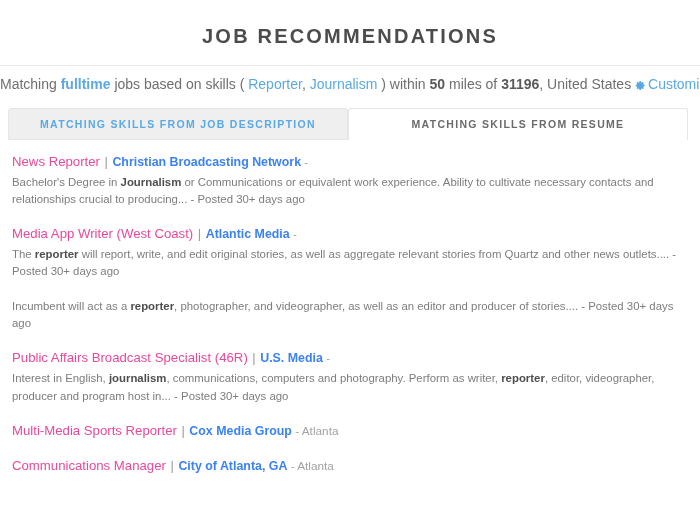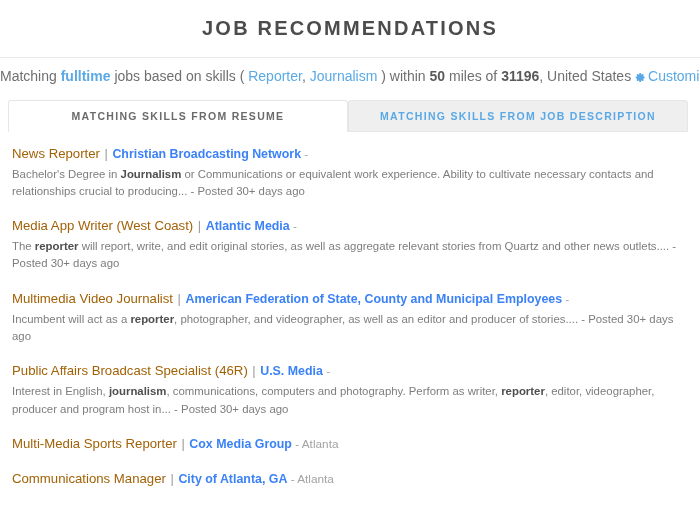--- a/index.html
+++ b/index.html
@@ -20,21 +20,21 @@
     background: #fff;
   }
 
   
   .page-title {
     text-align: center;
     font-size: 20px;
     font-weight: bold;
     letter-spacing: 2.2px;
     color: #4c4c4c;
-    padding: 16px 0 0 0;
+    padding: 24px 0 0 0;
     margin: 0;
     line-height: 1.2;
     font-family: "Liberation Sans", sans-serif;
   }
 
   .header-rule {
     height: 1px;
     background: #e9e9e9;
     margin: 17px 0 0 0;
     width: 100%;
@@ -110,21 +110,21 @@
   .job {
     margin-bottom: 17px;
   }
   .job-heading {
     font-size: 12.8px;
     line-height: 1.35;
     margin-bottom: 3px;
     color: #3a3a3a;
   }
   .job-title-link {
-    color: #a16207;
+    color: #ec4899;
     text-decoration: none;
     cursor: pointer;
     font-weight: normal;
     font-size: 13.2px;
   }
   .job-sep {
     color: #9a9a9a;
     padding: 0 1px;
   }
   .job-company {
@@ -166,39 +166,38 @@
     <span class="strong">31196</span><span class="plain">, United States</span>
     <span class="gear-icon">
       <svg width="11" height="11" viewBox="0 0 24 24" aria-hidden="true">
         <path fill="#5aa9e6" d="M12 8.2a3.8 3.8 0 1 0 0 7.6 3.8 3.8 0 0 0 0-7.6zm0 5.9a2.1 2.1 0 1 1 0-4.2 2.1 2.1 0 0 1 0 4.2z"></path>
         <path fill="#5aa9e6" d="M21 13.6v-3.2l-2.4-.4a6.9 6.9 0 0 0-.7-1.7l1.4-2-2.3-2.3-2 1.4a6.9 6.9 0 0 0-1.7-.7L12.9 2.4h-3.2L9.3 4.7a6.9 6.9 0 0 0-1.7.7l-2-1.4-2.3 2.3 1.4 2a6.9 6.9 0 0 0-.7 1.7L1.6 10.4v3.2l2.4.4c.16.6.4 1.17.7 1.7l-1.4 2 2.3 2.3 2-1.4c.53.3 1.1.54 1.7.7l.4 2.4h3.2l.4-2.4c.6-.16 1.17-.4 1.7-.7l2 1.4 2.3-2.3-1.4-2c.3-.53.54-1.1.7-1.7l2.4-.4z"></path>
       </svg>
     </span><a class="link">Customize</a>
   </div>
 
   <div class="tabs">
+    <div class="tab tab-inactive">
+      <span>MATCHING SKILLS FROM JOB DESCRIPTION</span>
+    </div>
     <div class="tab tab-active">
       <span>MATCHING SKILLS FROM RESUME</span>
     </div>
-    <div class="tab tab-inactive">
-      <span>MATCHING SKILLS FROM JOB DESCRIPTION</span>
-    </div>
   </div>
 
   <div class="job-list" id="job-list">
       <div class="job">
         <div class="job-heading"><a class="job-title-link">News Reporter</a><span class="job-sep"> | </span><span class="job-company">Christian Broadcasting Network</span><span class="job-location"> -</span></div>
         <div class="job-desc">Bachelor's Degree in <b>Journalism</b> or Communications or equivalent work experience. Ability to cultivate necessary contacts and relationships crucial to producing... - Posted 30+ days ago</div>
       </div>
       <div class="job">
         <div class="job-heading"><a class="job-title-link">Media App Writer (West Coast)</a><span class="job-sep"> | </span><span class="job-company">Atlantic Media</span><span class="job-location"> -</span></div>
         <div class="job-desc">The <b>reporter</b> will report, write, and edit original stories, as well as aggregate relevant stories from Quartz and other news outlets.... - Posted 30+ days ago</div>
       </div>
       <div class="job">
-        <div class="job-heading"><a class="job-title-link">Multimedia Video Journalist</a><span class="job-sep"> | </span><span class="job-company">American Federation of State, County and Municipal Employees</span><span class="job-location"> -</span></div>
         <div class="job-desc">Incumbent will act as a <b>reporter</b>, photographer, and videographer, as well as an editor and producer of stories.... - Posted 30+ days ago</div>
       </div>
       <div class="job">
         <div class="job-heading"><a class="job-title-link">Public Affairs Broadcast Specialist (46R)</a><span class="job-sep"> | </span><span class="job-company">U.S. Media</span><span class="job-location"> -</span></div>
         <div class="job-desc">Interest in English, <b>journalism</b>, communications, computers and photography. Perform as writer, <b>reporter</b>, editor, videographer, producer and program host in... - Posted 30+ days ago</div>
       </div>
       <div class="job">
         <div class="job-heading"><a class="job-title-link">Multi-Media Sports Reporter</a><span class="job-sep"> | </span><span class="job-company">Cox Media Group</span><span class="job-location"> - Atlanta</span></div>
       </div>
       <div class="job">

